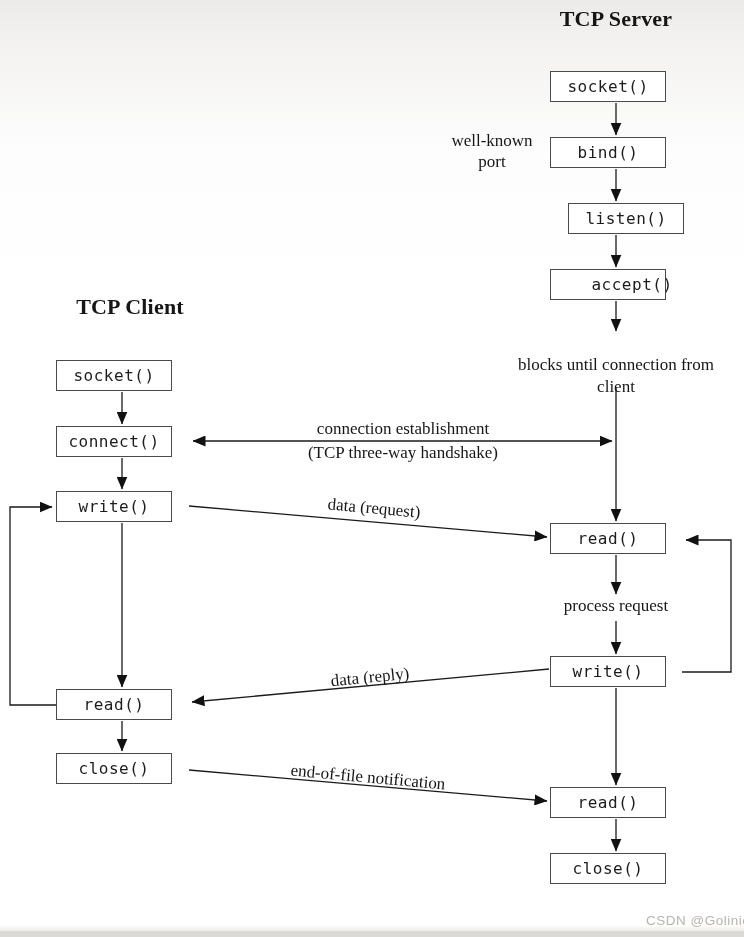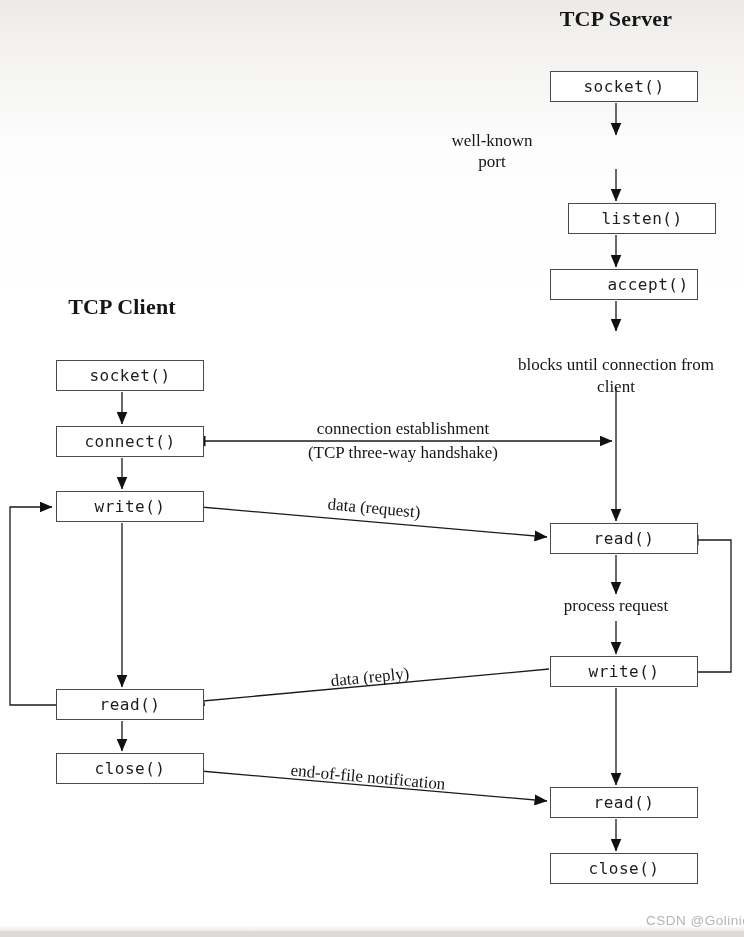--- a/index.html
+++ b/index.html
@@ -16,21 +16,21 @@
     background:#dcdad6;
   }
   svg.wires{position:absolute;left:0;top:0;}
   .col-title{
     position:absolute;
     font-weight:bold;font-size:22px;letter-spacing:.2px;
     transform:translateX(-50%);
     white-space:nowrap;color:#161616;text-align:center;
   }
   .fbox{
-    position:absolute;width:148px;height:31px;
+    position:absolute;width:116px;height:31px;
     background:#ffffff;border:1.4px solid #4a4a4a;
     box-sizing:border-box;
     display:flex;align-items:center;justify-content:center;
     font-family:"DejaVu Sans Mono", monospace;
     font-size:16px;letter-spacing:.5px;color:#1c1c1c;
   }
   .lbl{
     position:absolute;font-size:17px;line-height:21px;color:#161616;
     text-align:center;
   }
@@ -81,23 +81,24 @@
       <line x1="189" y1="506" x2="547" y2="537" marker-end="url(#ah)"></line>
       <line x1="549" y1="669" x2="192" y2="702" marker-end="url(#ah)"></line>
       <line x1="189" y1="770" x2="547" y2="801" marker-end="url(#ah)"></line>
 
       <path d="M56,705 L10,705 L10,507 L52,507" marker-end="url(#ah)"></path>
       <path d="M682,672 L731,672 L731,540 L686,540" marker-end="url(#ah)"></path>
     </g>
   </svg>
 
   <div class="col-title" style="left:616px;top:6px;">TCP Server</div>
-  <div class="col-title" style="left:122px;top:294px;">TCP Client</div>
+  <div class="col-title" style="left:130px;top:294px;">TCP Client</div>
 
   <div class="fbox" style="left:550px;top:71px;">socket()</div>
+  <div class="fbox" style="left:550px;top:137px;">bind()</div>
   <div class="fbox" style="left:568px;top:203px;">listen()</div>
   <div class="fbox" style="left:550px;top:269px;padding-left:48px;">accept()</div>
   <div class="fbox" style="left:550px;top:523px;">read()</div>
   <div class="fbox" style="left:550px;top:656px;">write()</div>
   <div class="fbox" style="left:550px;top:787px;">read()</div>
   <div class="fbox" style="left:550px;top:853px;">close()</div>
 
   <div class="fbox" style="left:56px;top:360px;">socket()</div>
   <div class="fbox" style="left:56px;top:426px;">connect()</div>
   <div class="fbox" style="left:56px;top:491px;">write()</div>

